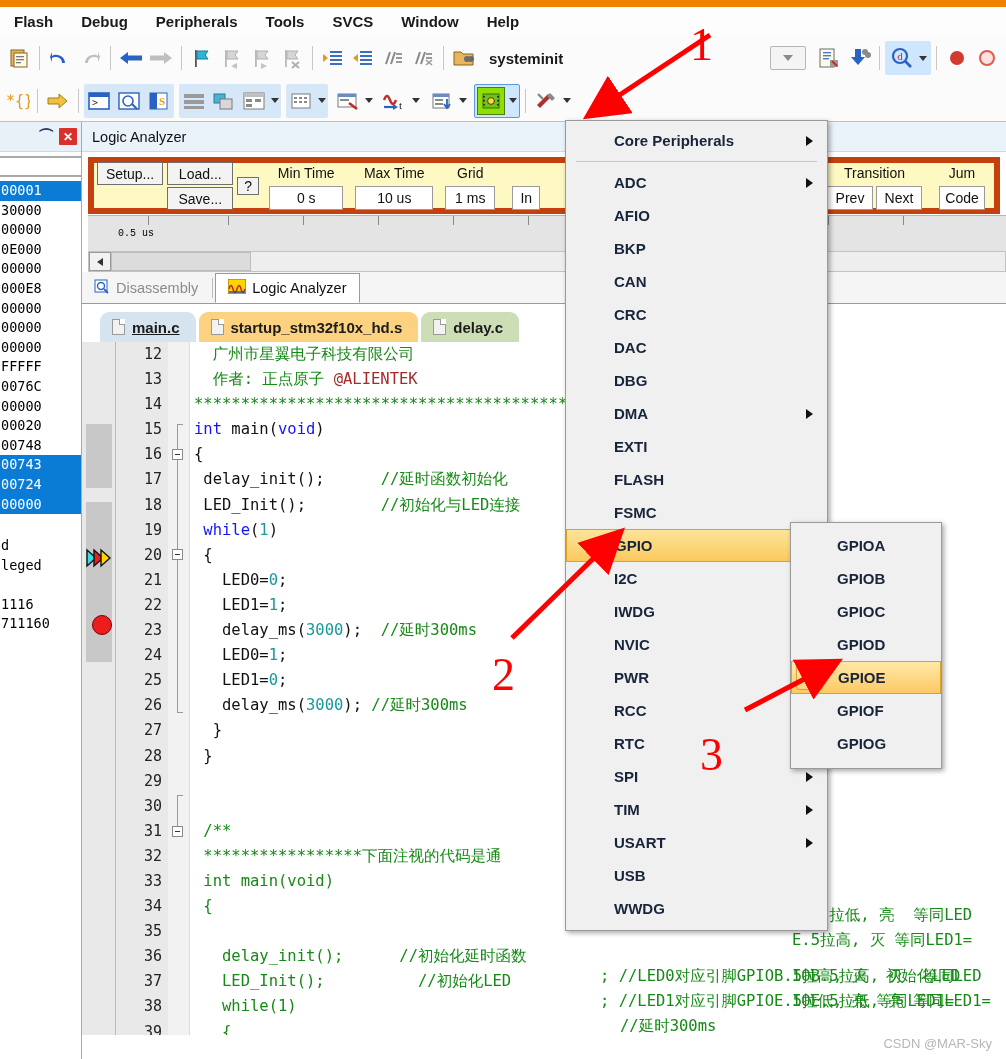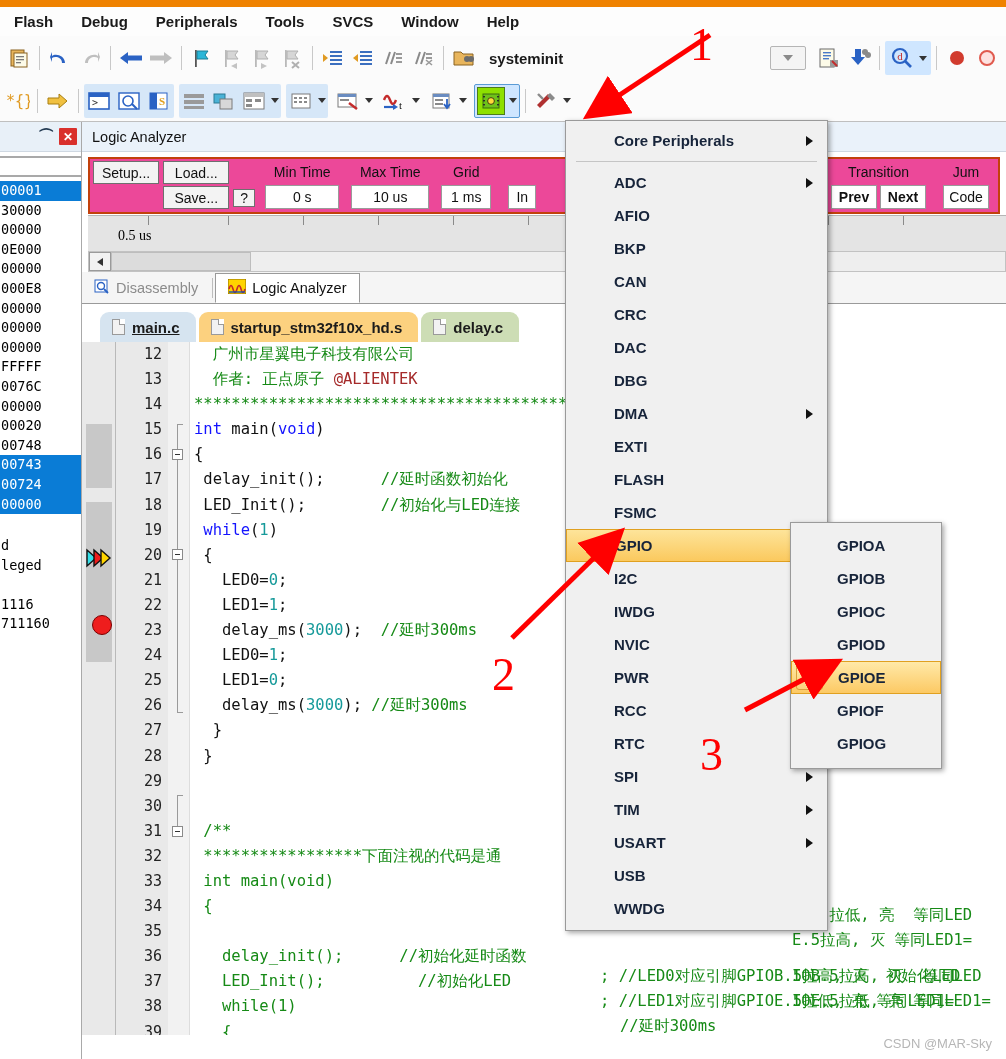--- a/index.html
+++ b/index.html
@@ -76,48 +76,48 @@
   
   #la-window {
     position:absolute; left:82px; top:122px; width:924px; height:175px;
     background:#ffffff;
   }
   #la-title {
     height:30px; background:#eaf2fa; display:flex; align-items:center;
     padding-left:10px; font-size:14.5px; color:#111; border-bottom:1px solid #cfd8e2;
   }
   #la-toolbar {
-    margin:5px 6px 0 6px; border:2px solid #c2410c; background:#ec4899;
-    height:57px; display:flex; align-items:flex-end; padding:3px;
+    margin:5px 6px 0 6px; border:6px solid #c2410c; background:#fef9c3;
+    height:57px; display:flex; align-items:center; padding:3px;
   }
   .la-btnstack { display:flex; flex-direction:column; justify-content:center; gap:2px;}
   .la-btn {
     border:1px solid #6f6f6f; background:#f3f3f3; font-size:14px; color:#111;
     padding:1px 8px; min-width:66px; text-align:center; height:23px; line-height:20px;
   }
   .la-qbtn {
     border:1px solid #6f6f6f; background:#f3f3f3; font-size:14px; color:#111;
     width:22px; display:flex; align-items:center; justify-content:center; margin:2px 4px;
   }
   .la-field { display:flex; flex-direction:column; align-items:center; justify-content:center; padding:0 6px; min-width:62px;}
   .la-field .lbl { font-size:14px; color:#111; height:25px; line-height:25px;}
   .la-field .val {
     font-size:14px;color:#111; border:1px solid #9a9a9a; background:#fff;
     height:24px; line-height:22px; text-align:center; width:100%;
   }
   .la-vsep { width:1px; background:#c0c0c0; margin:3px 2px; }
   .la-pairrow { display:flex; gap:3px; }
-  .la-pairrow .val { min-width:46px;font-weight:bold; }
+  .la-pairrow .val { min-width:46px; }
 
   #la-ruler {
     position:absolute; left:88px; top:215px; width:918px; height:36px;
     background:#e4e4e4; border-top:1px solid #b5b5b5;
   }
   .tick { position:absolute; top:0; width:1px; height:9px; background:#8a8a8a;}
-  #la-time-left { position:absolute; left:30px; top:12px; font-family:Liberation Serif, serif; font-size:14px; color:#000;}
+  #la-time-left { position:absolute; left:30px; top:12px; font-family:Liberation Mono, monospace; font-size:10px; color:#000;}
   #la-time-right { position:absolute; left:560px; top:12px; font-family:"DejaVu Sans Mono", monospace; font-size:14px; color:#000;}
 
   #la-scroll {
     position:absolute; left:88px; top:251px; width:918px; height:21px;
     background:#eeeeee; border:1px solid #c2c2c2; display:flex; align-items:center;
   }
   #la-scroll .arrow { width:22px;height:19px;border:1px solid #9a9a9a;background:#f2f2f2;display:flex;align-items:center;justify-content:center;}
   #la-scroll .arrow i { width:0;height:0;border-top:4px solid transparent;border-bottom:4px solid transparent;border-right:6px solid #333;}
   #la-scroll .thumb { height:19px; width:140px; background:#dcdcdc; border:1px solid #bdbdbd;}
 

